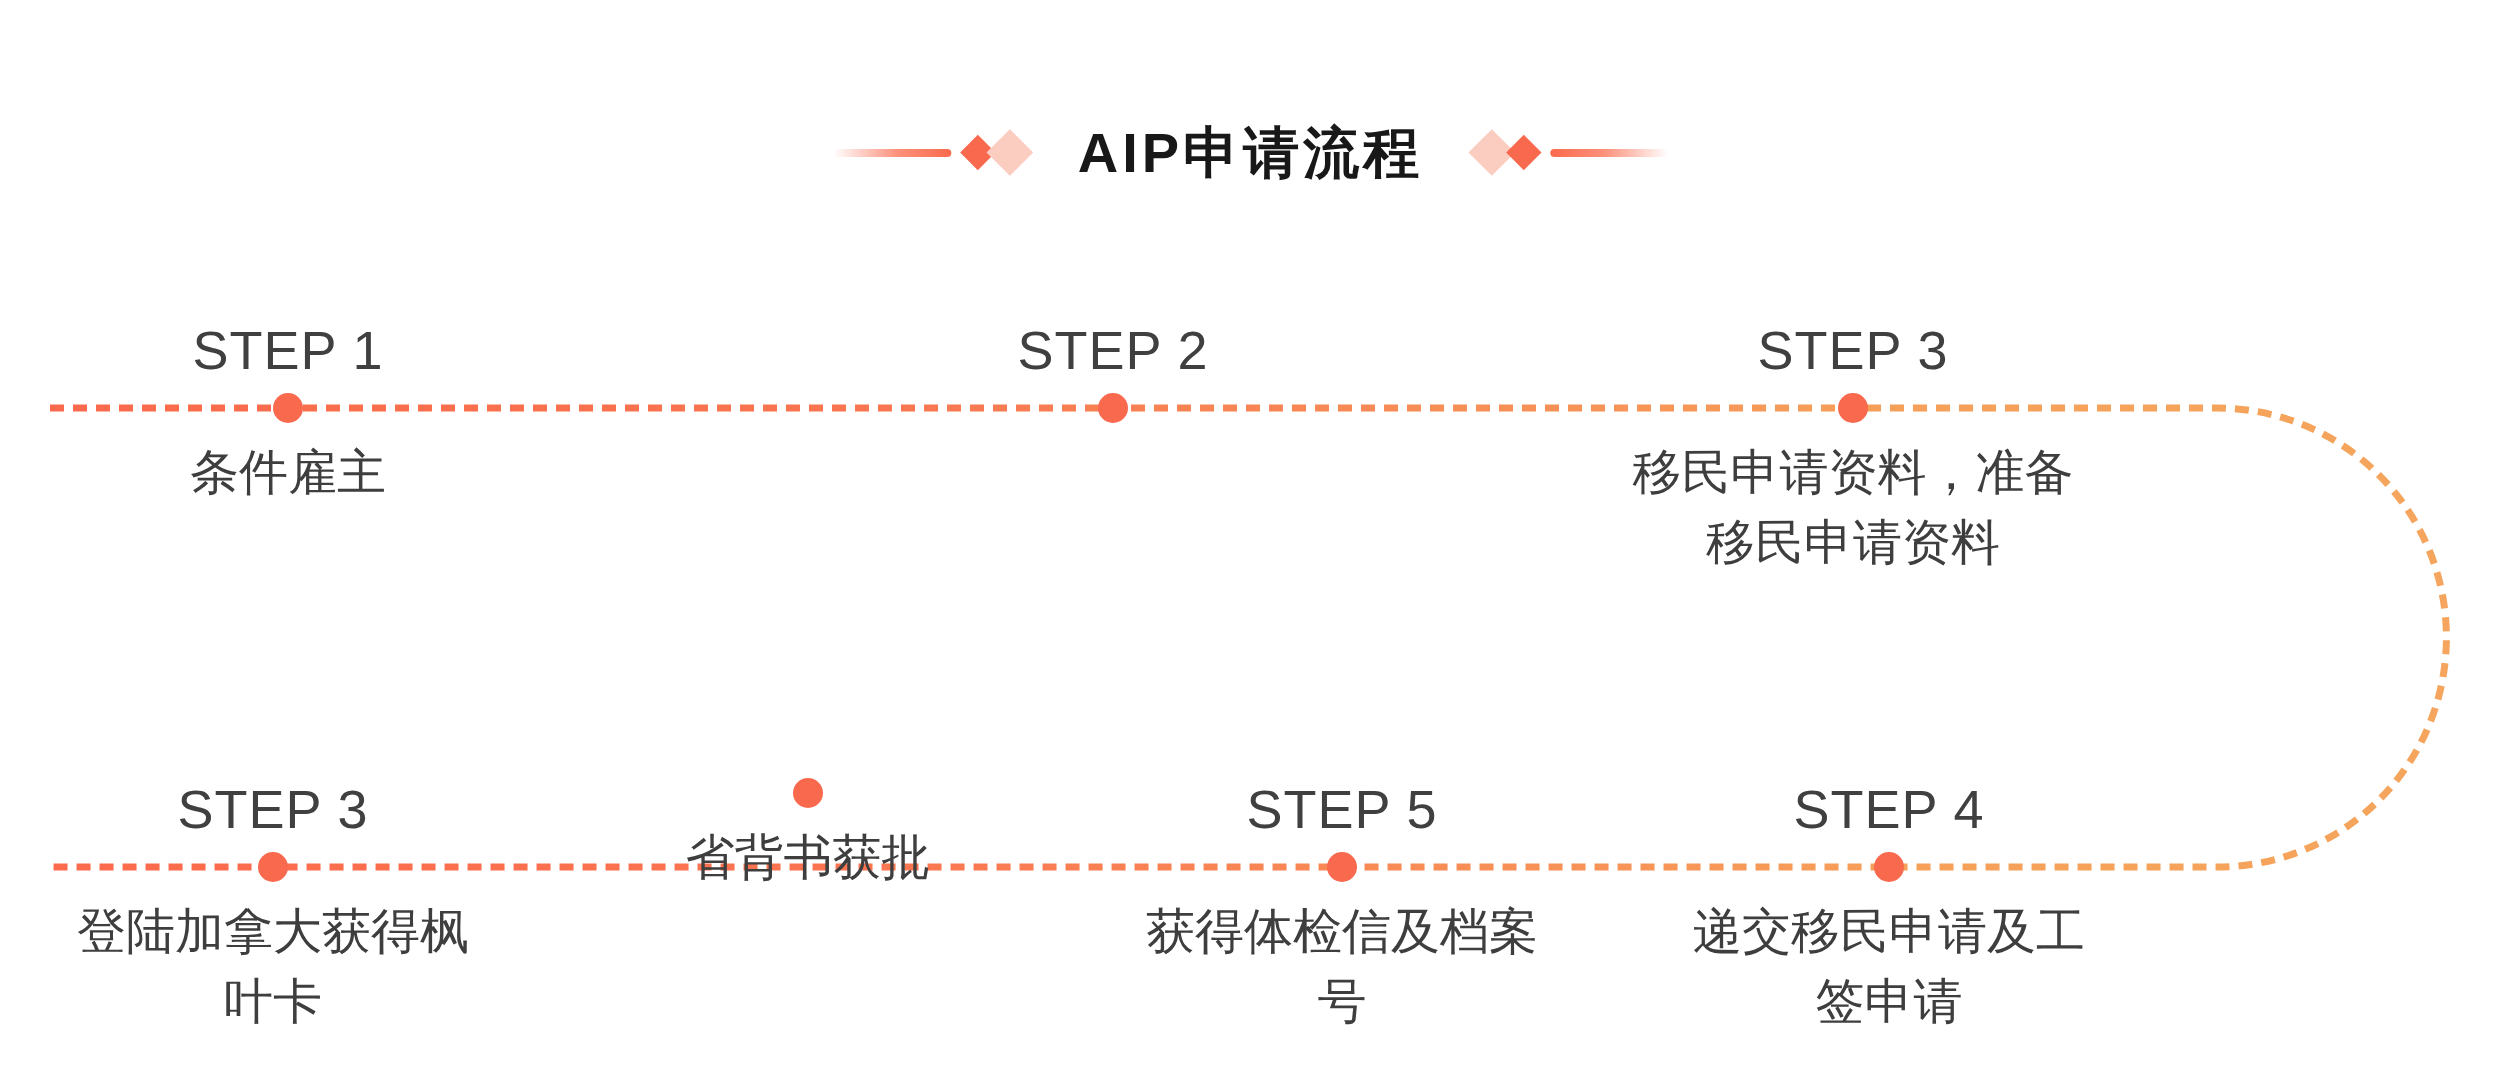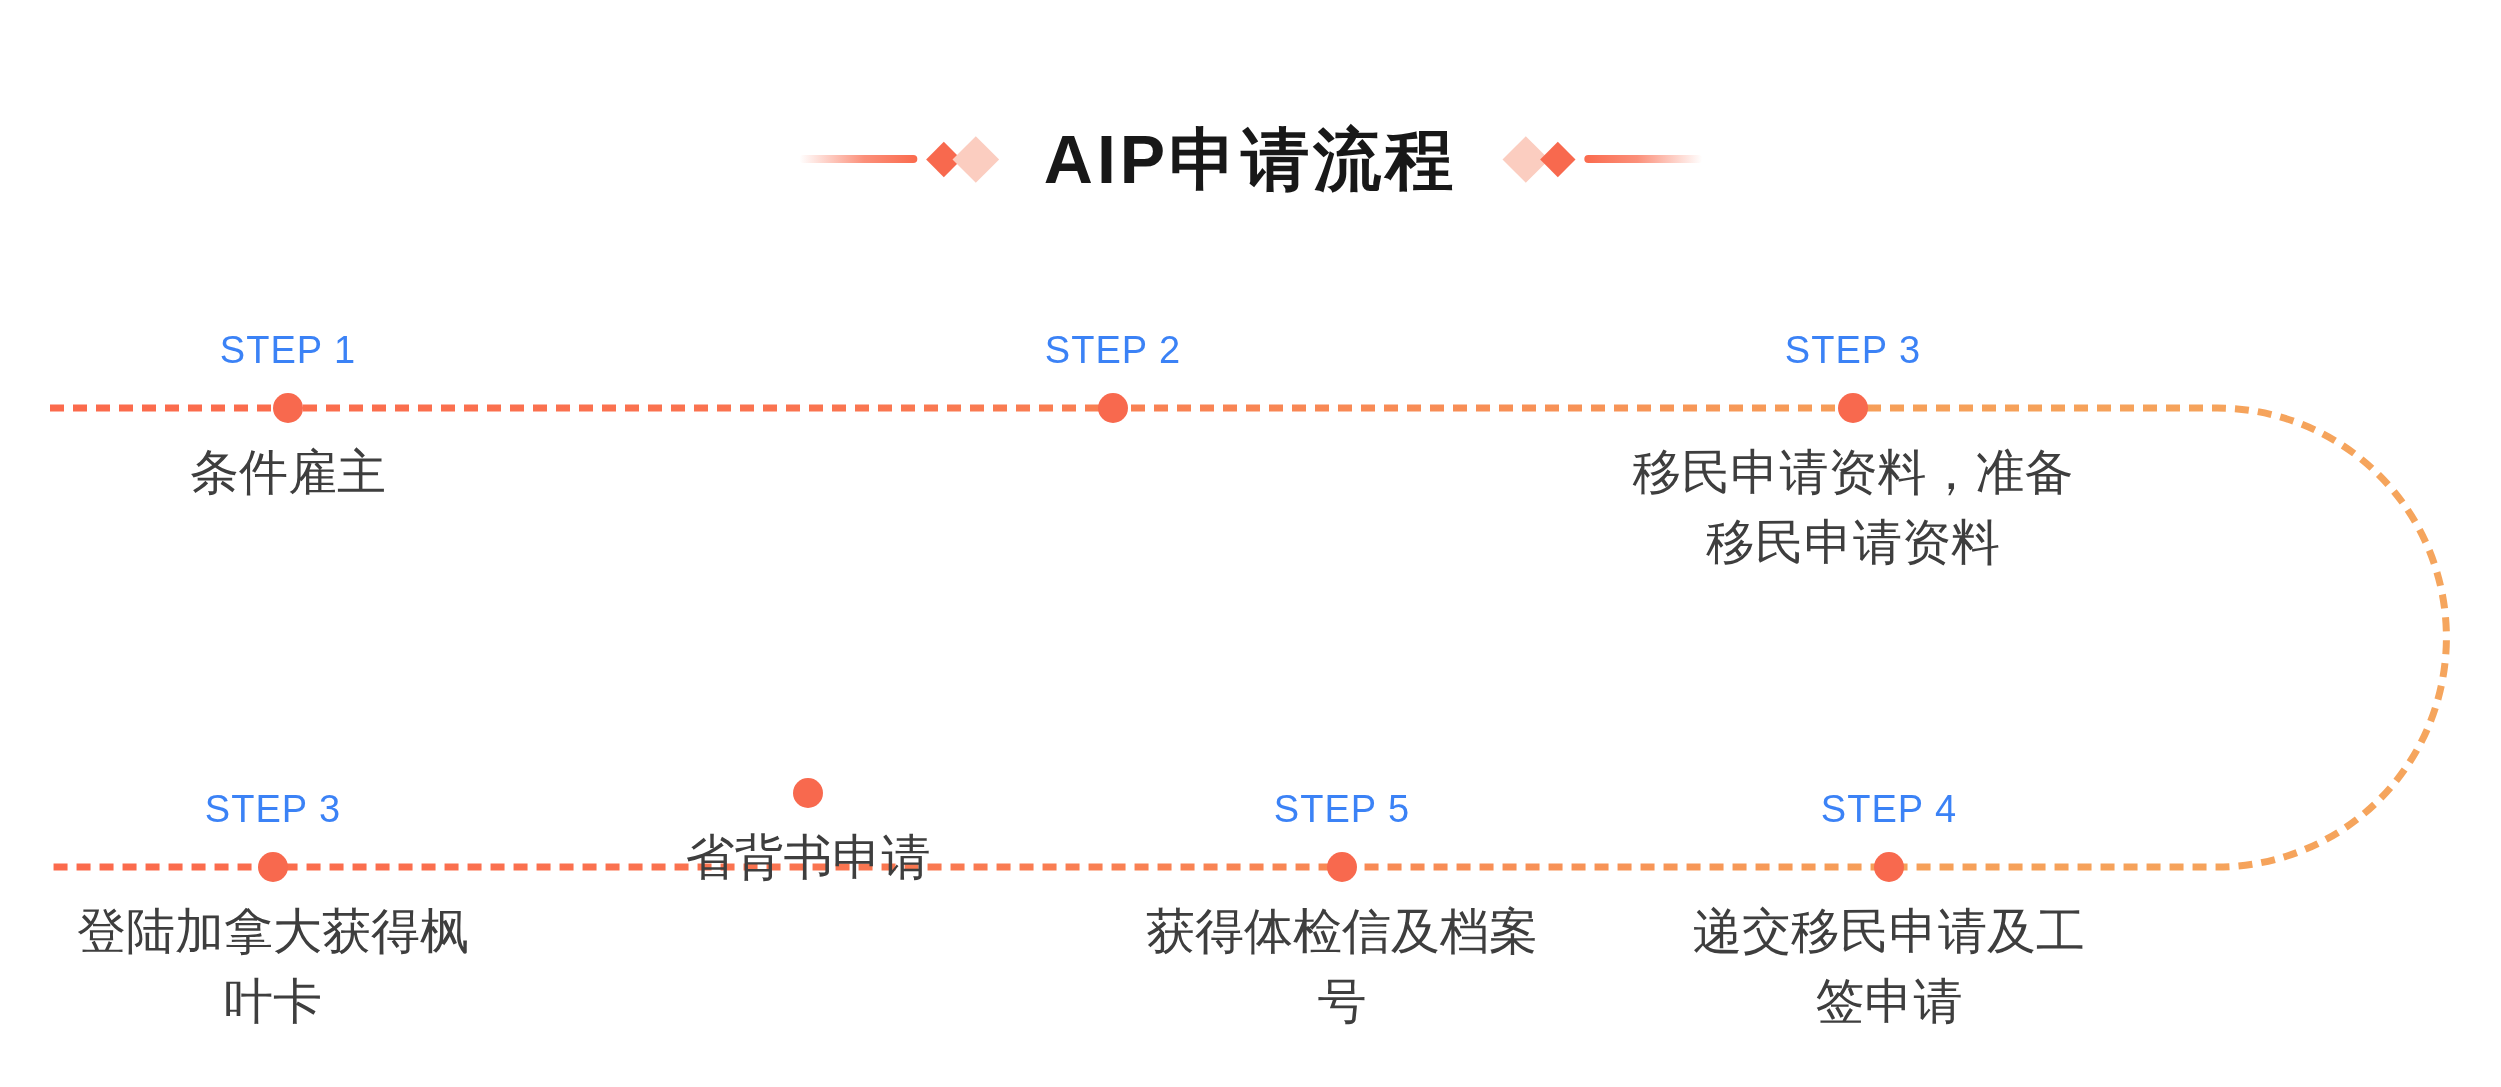--- a/index.html
+++ b/index.html
@@ -15,21 +15,21 @@
   .timeline-svg { position: absolute; left: 0; top: 0; width: 2501px; height: 1087px; }
 
   
   .title-row {
     position: absolute; top: 122px; left: 50%;
     transform: translateX(-50%);
     display: flex; align-items: center;
     white-space: nowrap;
   }
   .page-title {
-    font-size: 68px; font-weight: 900; letter-spacing: 4px;
+    font-size: 56px; font-weight: 900; letter-spacing: 4px;
     color: #181818; margin: 0 52px; line-height: 1.1;
   }
   .deco { display: flex; align-items: center; }
   .deco-line { width: 118px; height: 8px; border-radius: 4px; }
   .line-left  { background: linear-gradient(90deg, rgba(250,106,77,0) 0%, rgba(250,106,77,0.75) 55%, #FA6A4D 100%); }
   .line-right { background: linear-gradient(270deg, rgba(250,106,77,0) 0%, rgba(250,106,77,0.75) 55%, #FA6A4D 100%); }
   .diamond { display: inline-block; }
   .diamond.solid {
     width: 25px; height: 25px; background: #F8694E;
     transform: rotate(45deg);
@@ -43,22 +43,22 @@
   .deco-right .diamond.solid { margin-left: 3px; }
   .deco-right .deco-line     { margin-left: 14px; }
 
   
   .step {
     position: absolute; width: 520px;
     transform: translateX(-50%);
     text-align: center;
   }
   .step-label {
-    font-size: 38px; line-height: 62px;
-    color: #3b82f6; letter-spacing: 1px;
+    font-size: 54px; line-height: 62px;
+    color: #404040; letter-spacing: 1px;
     margin-bottom: 12px;
   }
   .step-dot {
     width: 30px; height: 30px; border-radius: 50%;
     background: #F8694E; margin: 0 auto;
   }
   .step-desc {
     margin-top: 14px;
     font-size: 49px; line-height: 70px;
     color: #3E3E3E;
@@ -127,21 +127,21 @@
     <div class="step-dot"></div>
     <div class="step-desc">
       <div>登陆加拿大获得枫</div>
       <div>叶卡</div>
     </div>
   </div>
 
   <div class="step row-bottom" style="left:808px">
     <div class="step-dot"></div>
     <div class="step-desc">
-      <div>省背书申请</div>
+      <div>省背书获批</div>
       <div></div>
     </div>
   </div>
 
   <div class="step row-bottom" style="left:1342px">
     <div class="step-label">STEP 5</div>
     <div class="step-dot"></div>
     <div class="step-desc">
       <div>获得体检信及档案</div>
       <div>号</div>

